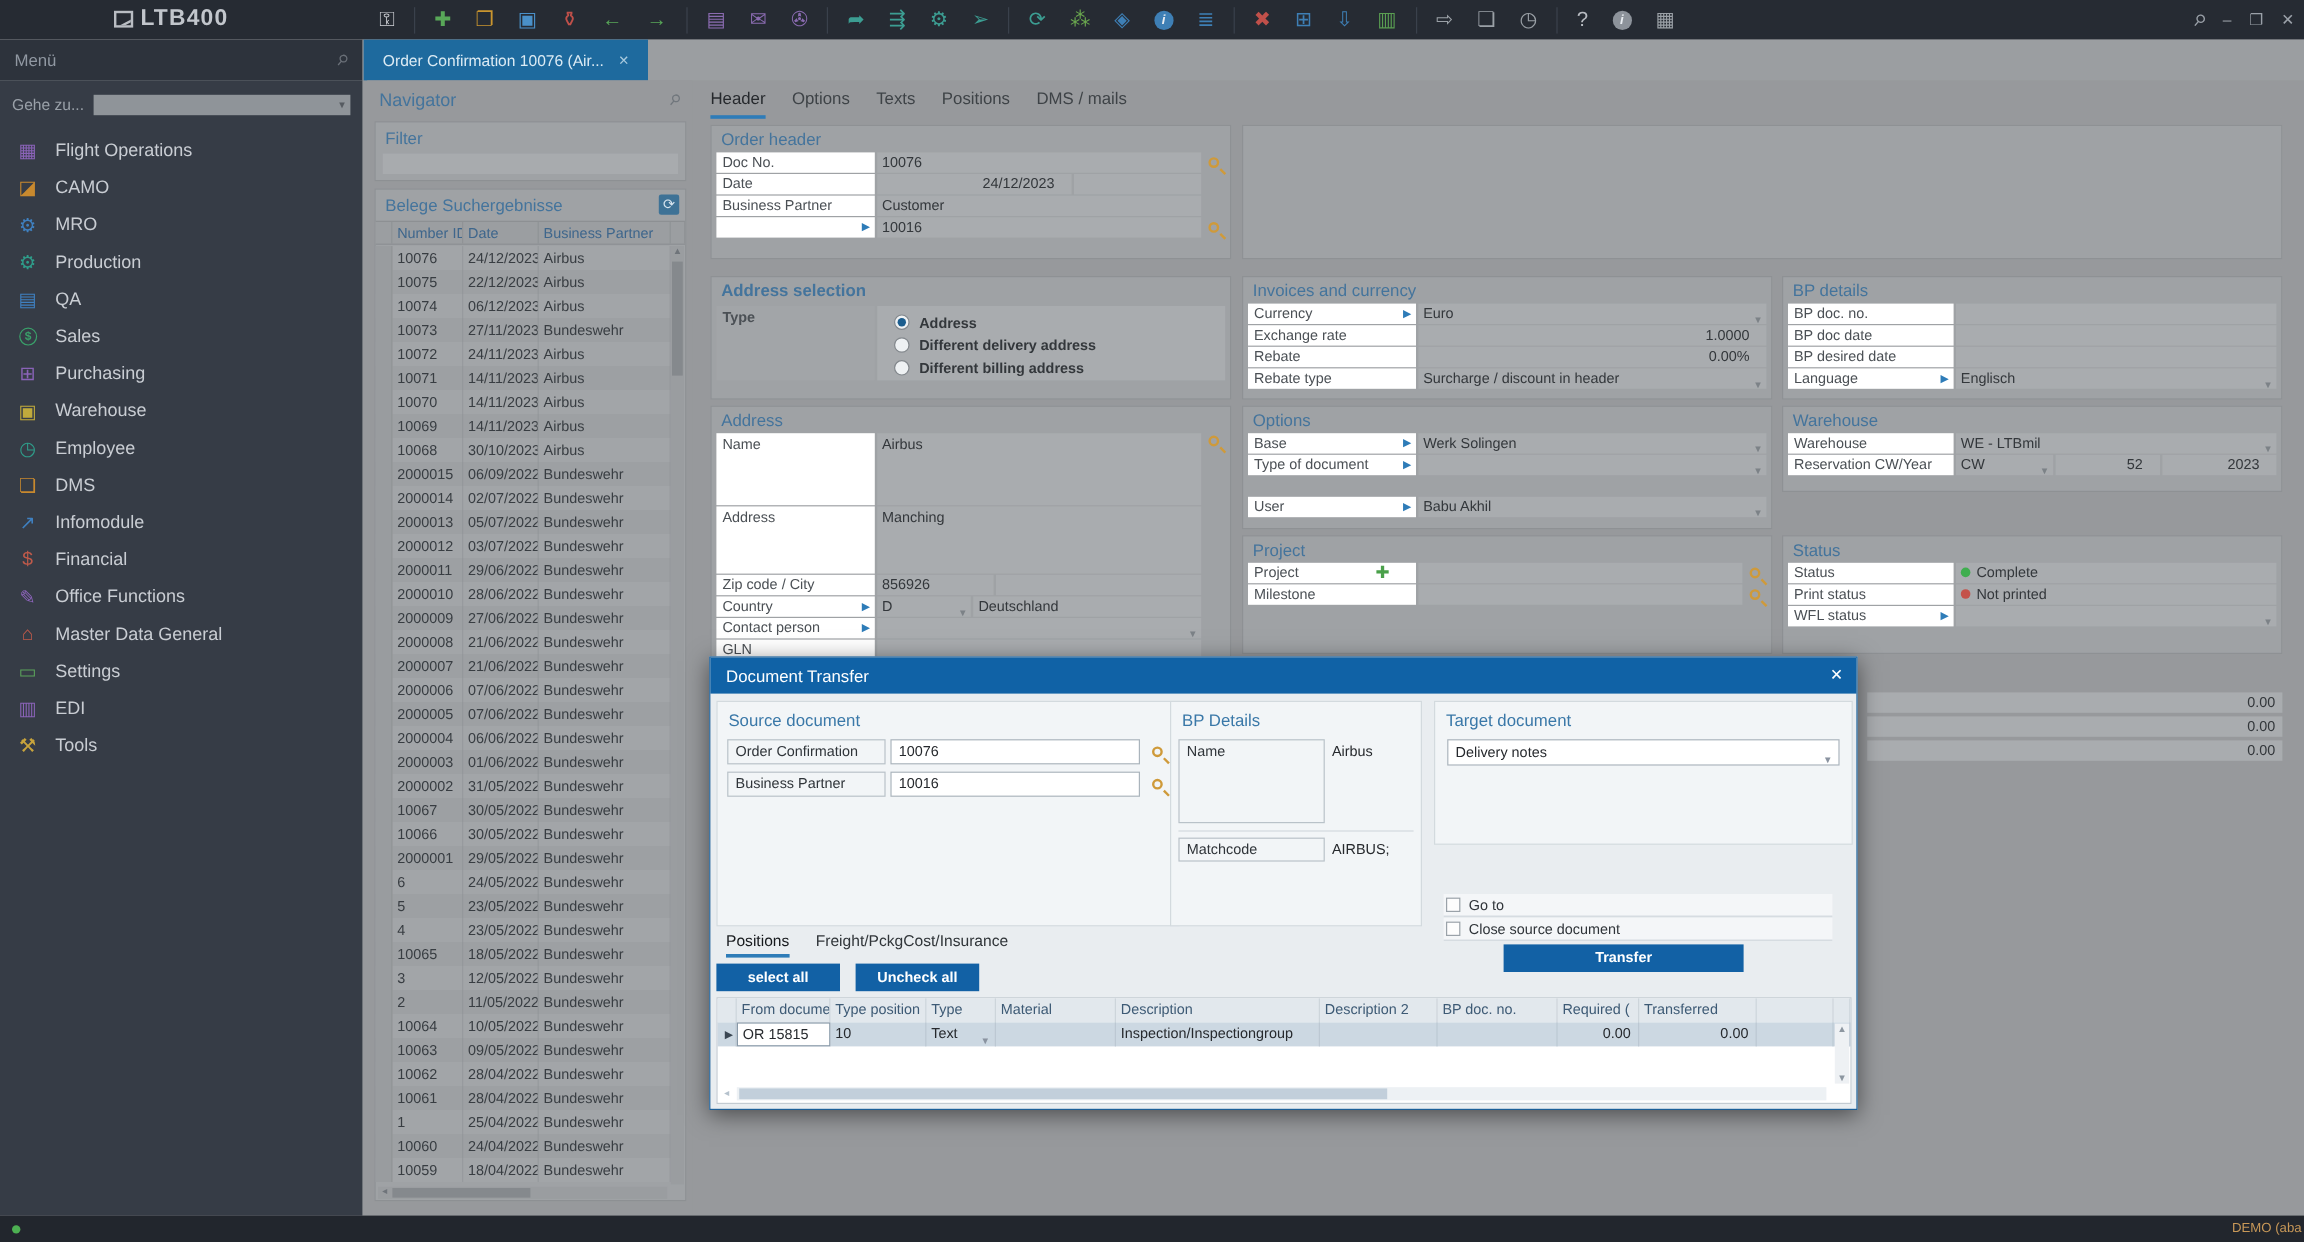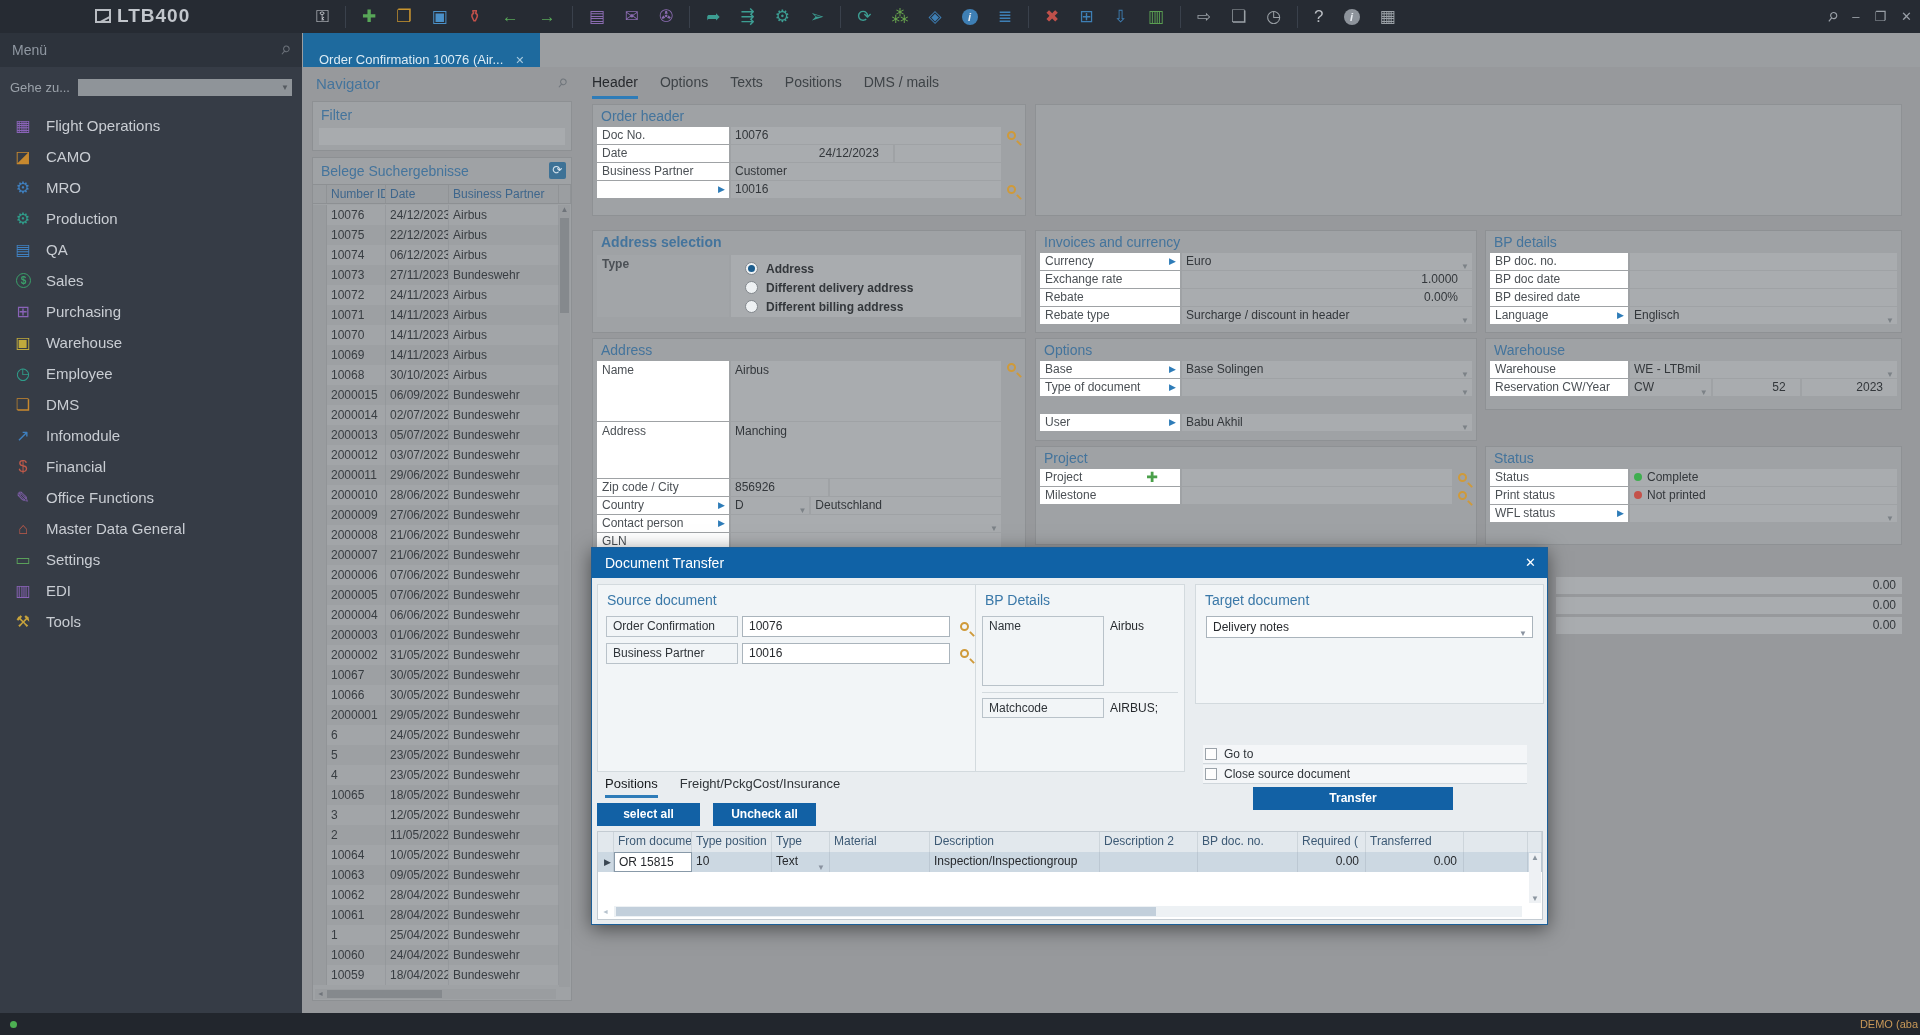--- a/index.html
+++ b/index.html
@@ -18,21 +18,21 @@
   .tbicon { font-size:17px; line-height:22px; cursor:default; }
   .info-badge { display:inline-block; width:16px; height:16px; border-radius:50%; color:#e9edf2; font-size:11px; line-height:16px; font-weight:700; font-style:italic; text-align:center; }
   #win-controls { position:absolute; right:8px; top:0; height:33px; display:flex; align-items:center; gap:15px; color:#9aa0a8; font-size:13px; }
   #win-controls .wc { cursor:default; }
   #win-controls .wc-pin { display:inline-block; transform:rotate(40deg); }
 
   
   #tabrow { position:absolute; left:0; top:33px; width:1920px; height:34px; background:#9b9ea1; }
   #menucap { position:absolute; left:0; top:0; width:302px; height:34px; background:#2d333c; color:#9098a2; font-size:14px; line-height:34px; padding-left:12px; }
   #menucap .cap-pin { position:absolute; right:12px; top:0; color:#6a7078; transform:rotate(40deg); font-size:12px; }
-  #doctab { position:absolute; left:303px; top:0; height:34px; background:#1e6a9e; color:#dcebf4; font-size:13px; display:flex; align-items:flex-end; gap:12px; padding:0 16px; }
+  #doctab { position:absolute; left:303px; top:0; height:34px; background:#1e6a9e; color:#dcebf4; font-size:13px; display:flex; align-items:center; gap:12px; padding:0 16px; }
   #doctab .tab-close { color:#a9cade; font-size:11px; }
 
   
   #menupanel { position:absolute; left:0; top:67px; width:302px; bottom:22px; background:#363c46; }
   #goto-row { display:flex; align-items:center; margin:12px 10px 14px 10px; gap:8px; }
   #goto-row .goto-label { color:#9aa1a9; font-size:13px; white-space:nowrap; }
   #goto-input { flex:1; height:17px; background:#8f9499; position:relative; }
   #goto-input .dd { position:absolute; right:3px; top:4px; font-size:8px; color:#565b61; }
   .menuitem { height:31px; display:flex; align-items:center; padding-left:13px; gap:13px; color:#c9cdd3; font-size:15px; cursor:default; }
   .menuitem .micon { width:20px; text-align:center; font-size:16px; flex:0 0 20px; }
@@ -748,21 +748,21 @@
         <div class="pval" style="flex: 100 1 0px;"><span></span></div>
       </div>
       <div class="picon"></div>
     </div>
   </div>
 <div class="panel" id="panel-options">
     <div class="ptitle">Options</div>
     <div class="prow">
       <div class="plbl" style="width: 140px;">Base<span class="fr-arrow">▶</span></div>
       <div class="pcells">
-        <div class="pval" style="flex: 100 1 0px;"><span>Base Solingen</span><span class="dd">▼</span></div>
+        <div class="pval" style="flex: 100 1 0px;"><span>Werk Solingen</span><span class="dd">▼</span></div>
       </div>
     </div>
     <div class="prow">
       <div class="plbl" style="width: 140px;">Type of document<span class="fr-arrow">▶</span></div>
       <div class="pcells">
         <div class="pval" style="flex: 100 1 0px;"><span></span><span class="dd">▼</span></div>
       </div>
     </div>
     <div class="prow spacer" style="height: 16px;"></div>
     <div class="prow">

